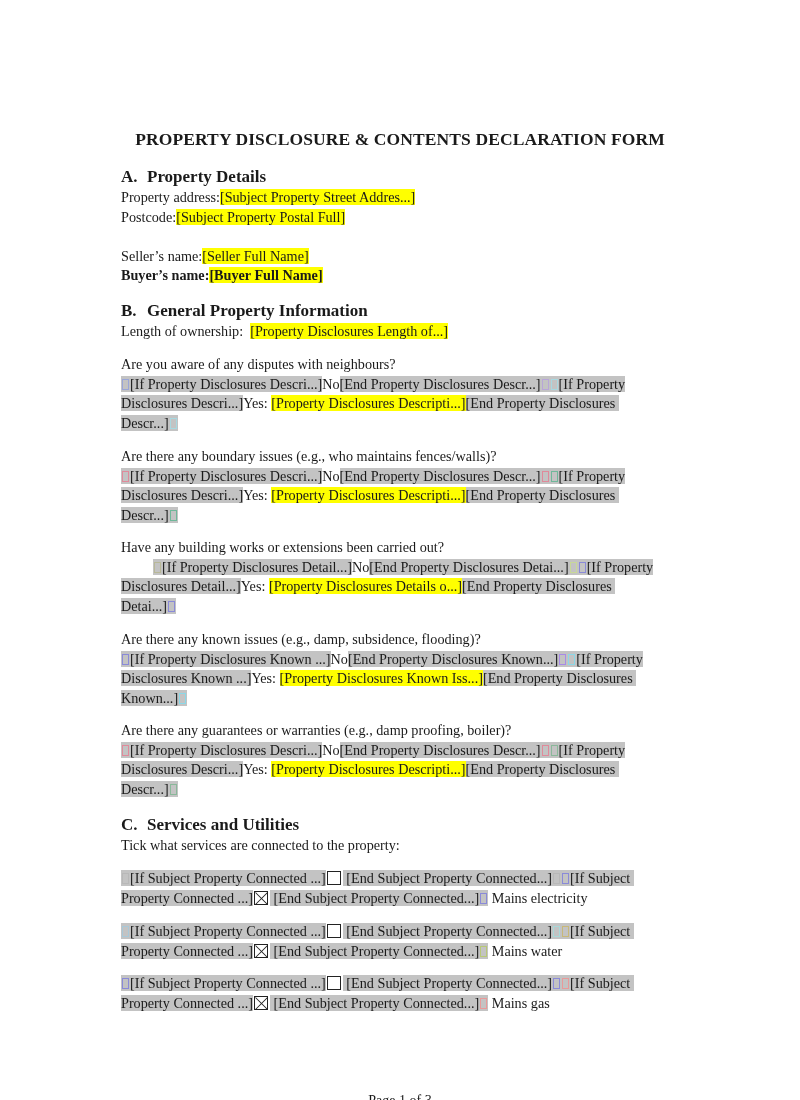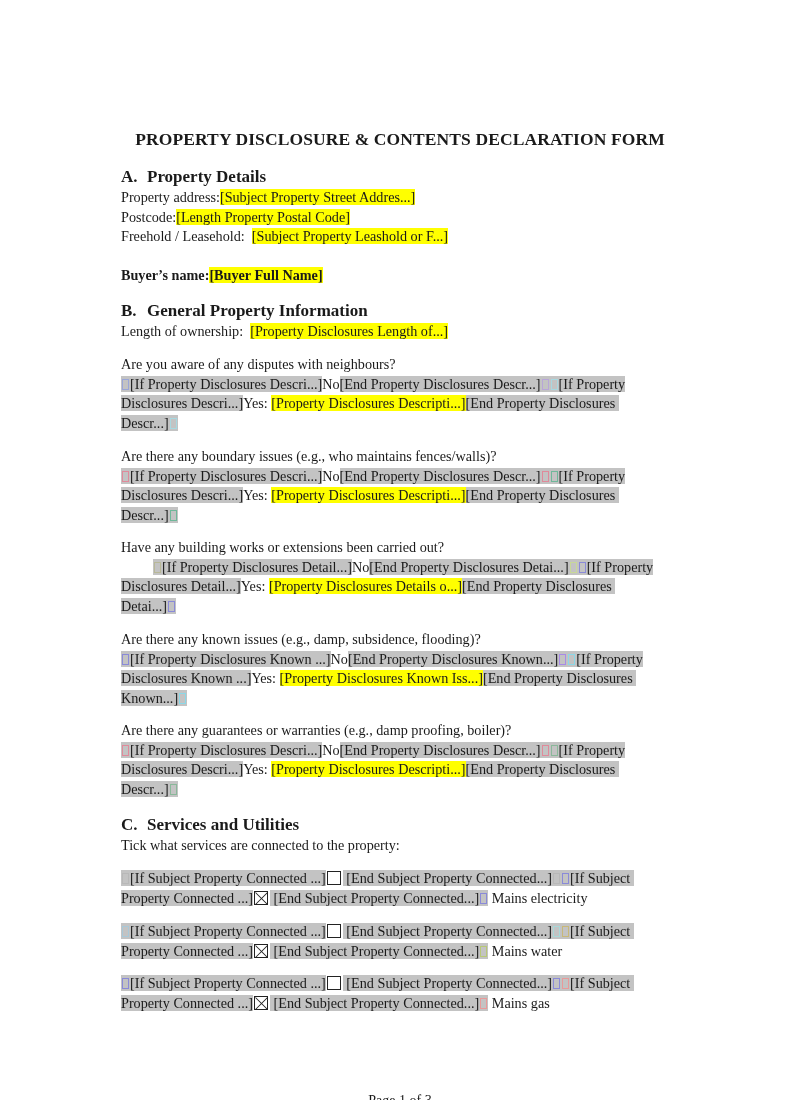--- a/index.html
+++ b/index.html
@@ -53,24 +53,24 @@
   <div class="title">PROPERTY DISCLOSURE &amp; CONTENTS DECLARATION FORM</div>
 
   <div class="h" style="top:167px;">
     <span class="num">A.</span><span>Property Details</span>
   </div>
 
   <div class="line" style="top:188px;">
     <span>Property address:</span><span class="hl">[Subject Property Street Addres...]</span>
   </div>
   <div class="line" style="top:207.5px;">
-    <span>Postcode:</span><span class="hl">[Length Property Postal Code]</span>
+    <span>Postcode:</span><span class="hl">[Subject Property Postal Full]</span>
   </div>
-  <div class="line" style="top:227px;">
-    <span>Freehold / Leasehold: </span>&nbsp;<span class="hl">[Subject Property Leashold or F...]</span>
+  <div class="line" style="top:246.5px;">
+    <span>Seller’s name:</span><span class="hl">[Seller Full Name]</span>
   </div>
   <div class="line" style="top:266px;font-weight:bold;">
     <span>Buyer’s name:</span><span class="hl">[Buyer Full Name]</span>
   </div>
 
   <div class="h" style="top:301px;">
     <span class="num">B.</span><span>General Property Information</span>
   </div>
   <div class="line" style="top:322px;">
     <span>Length of ownership: </span>&nbsp;<span class="hl">[Property Disclosures Length of...]</span>

